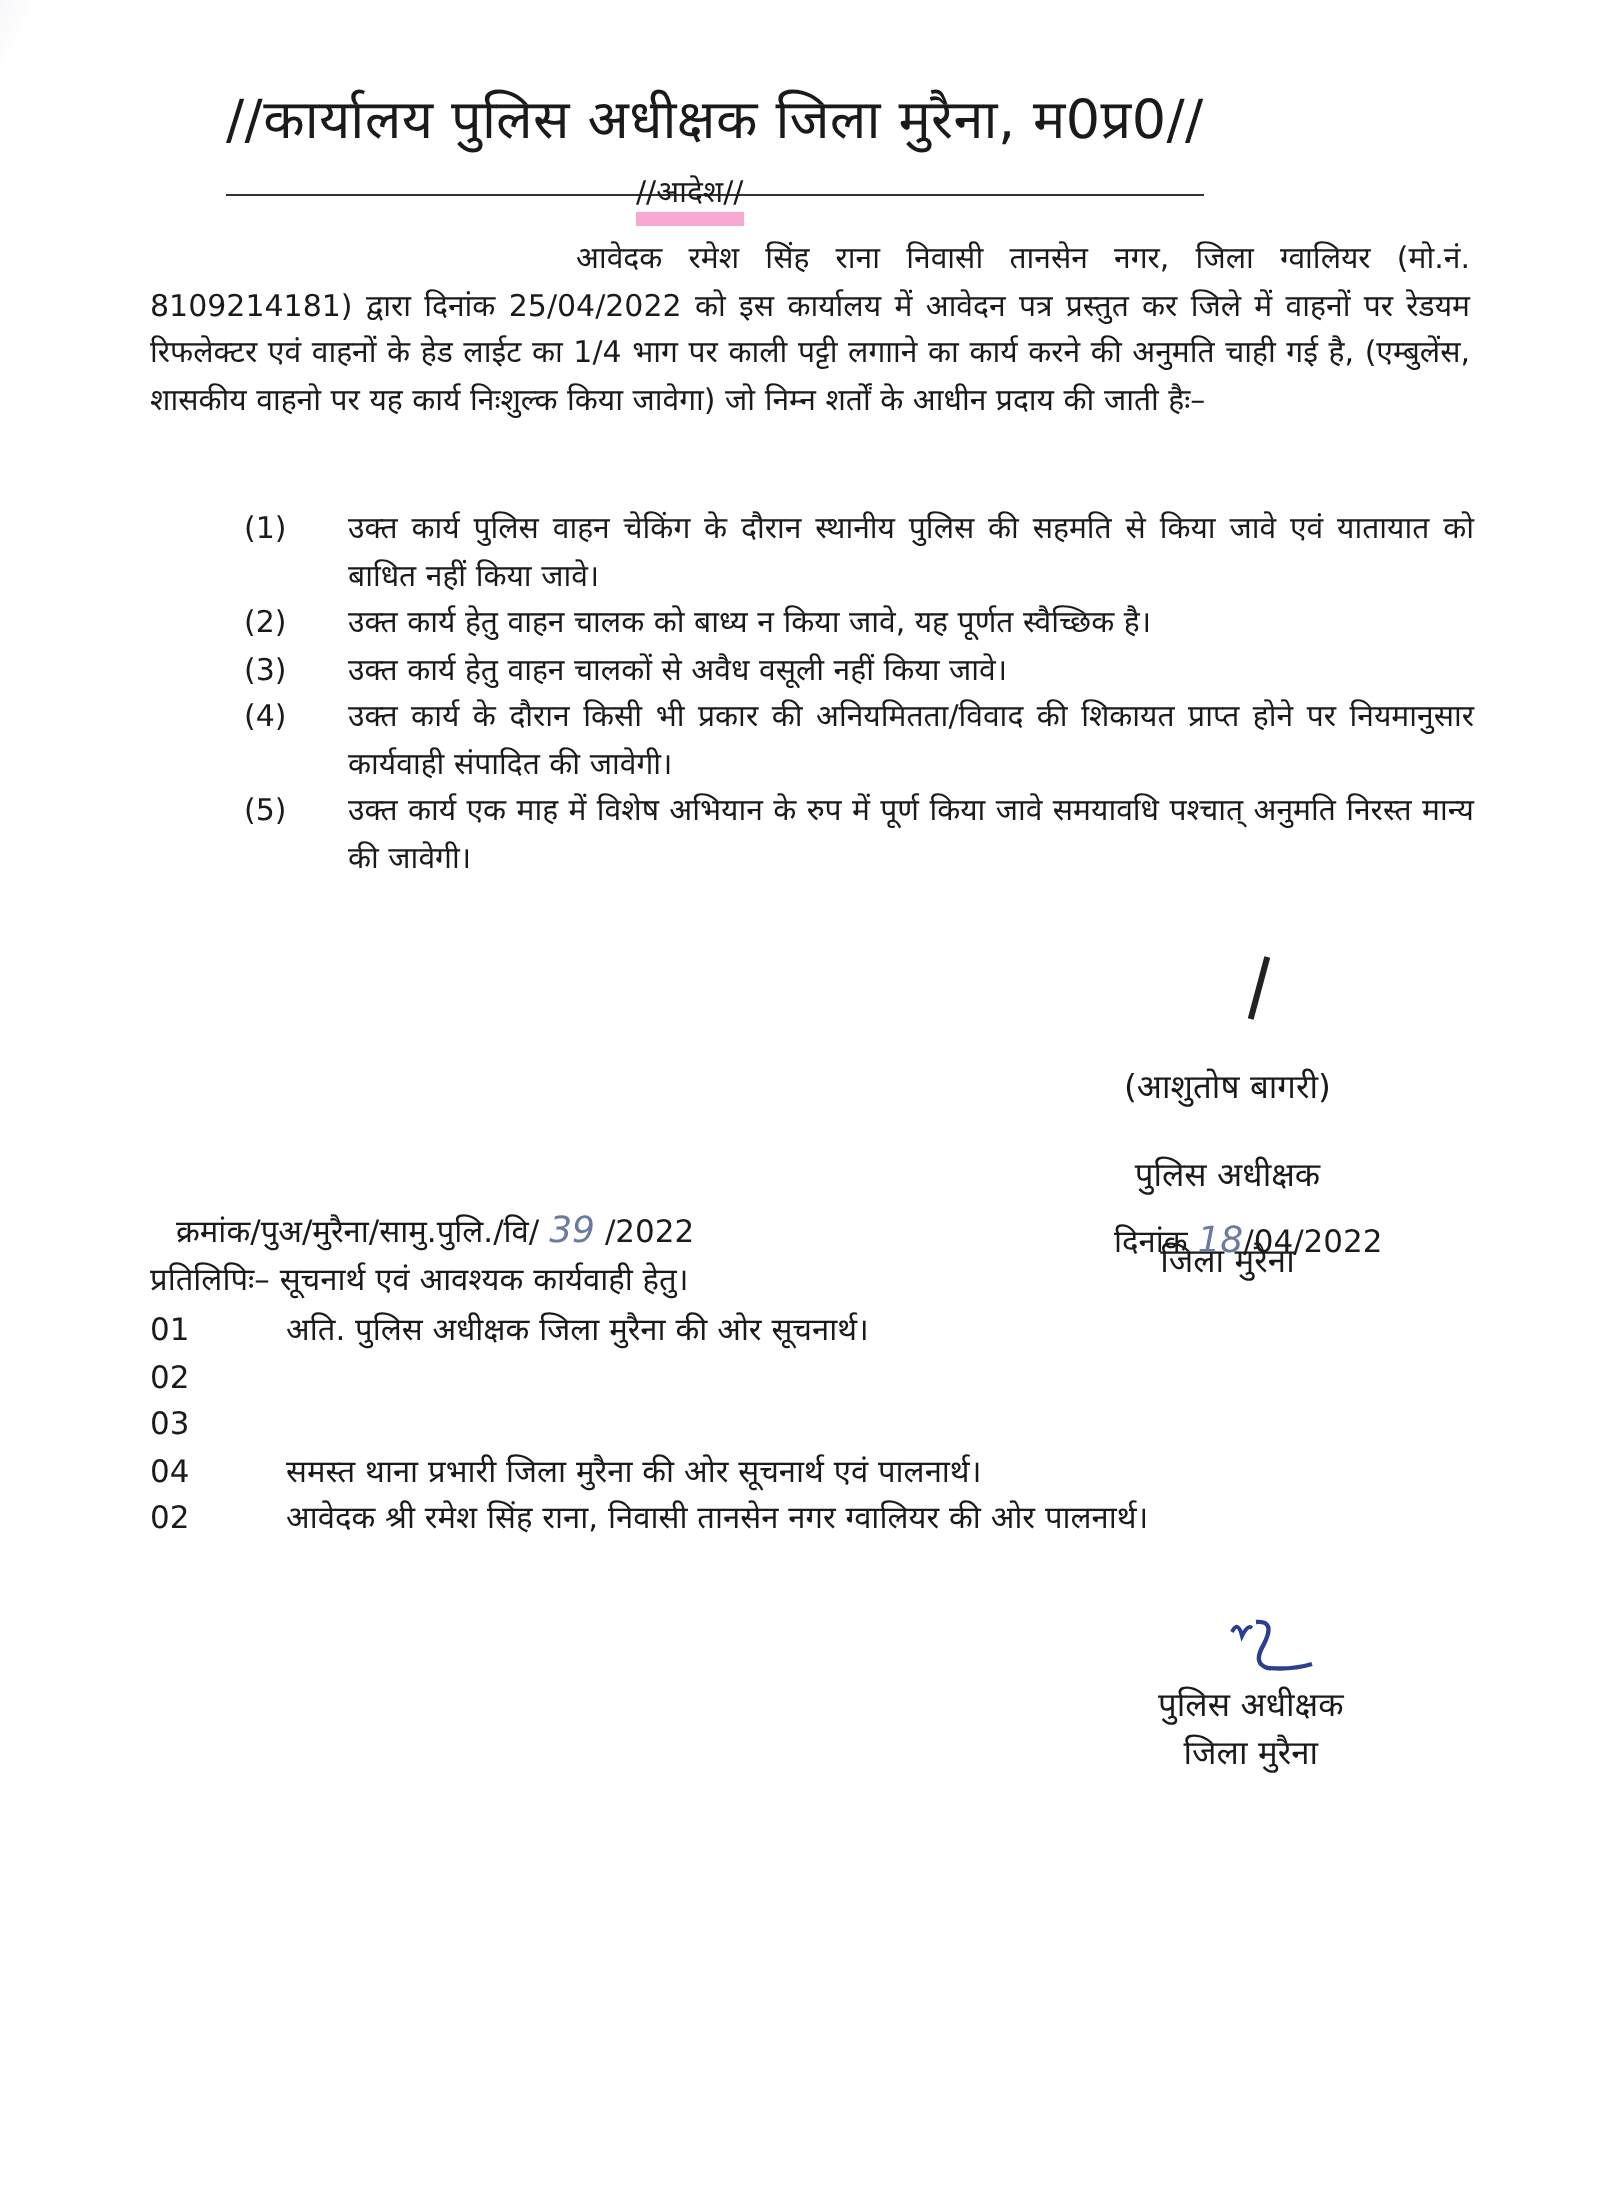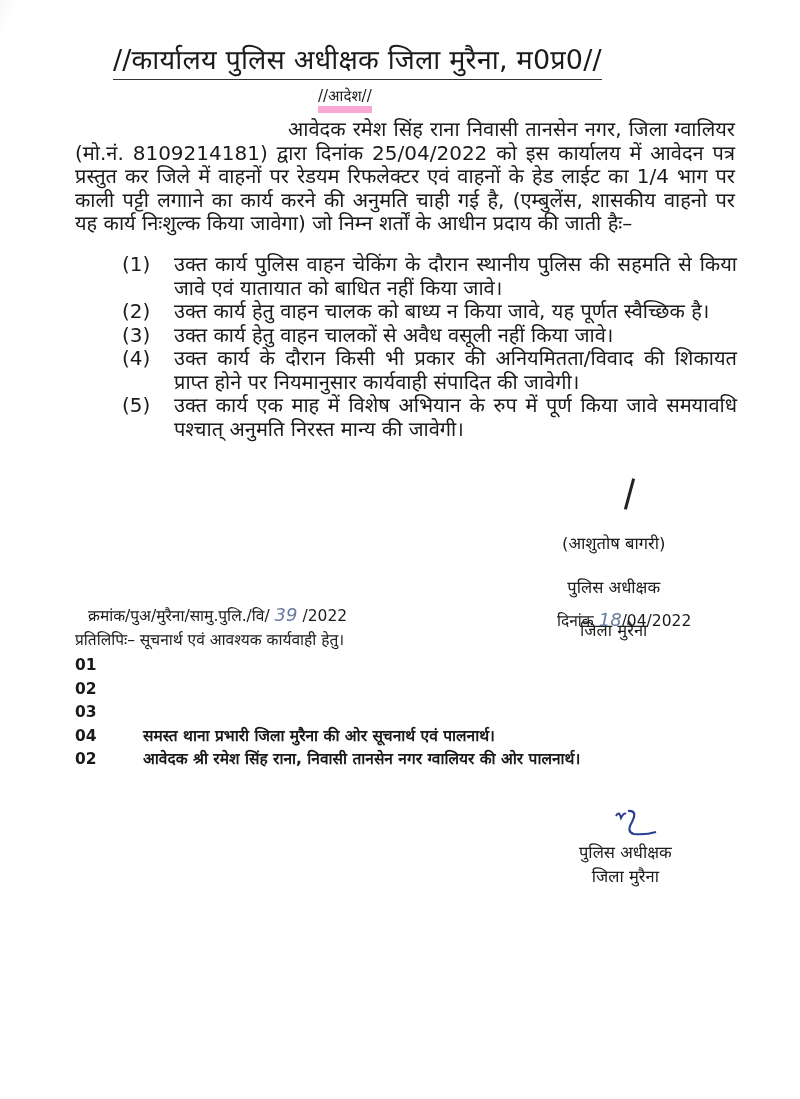--- a/index.html
+++ b/index.html
@@ -8,39 +8,39 @@
     font-family:"DejaVu Sans", "Liberation Sans", sans-serif; color:#1a1a1a;
   }
   .fold {
     position:absolute; left:-60px; top:-40px; width:90px; height:520px;
     transform:rotate(28deg); transform-origin:top left;
     background:linear-gradient(90deg, rgba(255,255,255,0) 0%, rgba(200,195,215,0.35) 45%, rgba(255,255,255,0) 100%);
   }
   .abs { position:absolute; white-space:nowrap; }
   .title {
     left:113px; top:40px; font-size:27px; letter-spacing:0.2px;
-    border-bottom:1.5px solid #333; padding-bottom:2px;
+    border-bottom:1.5px solid #333; padding-bottom:20px;
   }
   .subtitle { left:318px; top:85px; font-size:15px; border-bottom:7px solid #f9a8d4; padding-bottom:1px;}
-  .body-text { font-size:20px; line-height:23.5px; }
+  .body-text { font-size:15px; line-height:23.5px; }
   .para { left:75px; top:118px; width:660px; white-space:normal; text-align:justify; }
   .para .indent { display:inline-block; width:213px; }
   .conditions { left:122px; top:253px; width:615px; white-space:normal; }
   .cond { display:flex; margin-bottom:0px; }
   .cond .num { width:52px; flex:none; }
   .cond .txt { flex:1; text-align:justify; }
   .sig-mark { left:628px; top:478px; width:3px; height:32px; background:#222; transform:rotate(15deg); }
   .signature { left:562px; top:512px; font-size:16.5px; line-height:23.5px; text-align:center; }
   .signature div { text-align:center;margin-top:20px; }
   .ref { left:88px; top:604px; font-size:15.5px; }
   .handwritten { font-family:"DejaVu Sans", sans-serif; color:#6a7aa0; font-size:18px; font-style:italic; }
   .date { left:557px; top:609px; font-size:15.5px; }
   .copy-head { left:75px; top:628px; font-size:15.5px; }
   .copies { left:75px; top:654px; font-size:15.5px; line-height:23.6px; }
-  .copy-row { display:flex;font-weight:bold; }
+  .copy-row { display:flex; }
   .copy-row .num { width:68px; flex:none; }
   .sig2 { left:612px; top:808px; width:48px; height:32px; }
   .signature2 { left:579px; top:841px; font-size:16.5px; line-height:23.5px; text-align:center; }
 </style>
 </head>
 <body>
 
 <div class="fold"></div>
 
 <div class="abs title">//कार्यालय पुलिस अधीक्षक जिला मुरैना, म0प्र0//</div>
@@ -80,20 +80,21 @@
 
 <div class="abs ref"><span>क्रमांक/पुअ/मुरैना/सामु.पुलि./वि/</span> <span class="handwritten">39</span> <span>/2022</span></div>
 
 <div class="abs date"><span>दिनांक</span> <span class="handwritten">18</span><span>/04/2022</span></div>
 
 <div class="abs copy-head">प्रतिलिपिः– सूचनार्थ एवं आवश्यक कार्यवाही हेतु।</div>
 
 <div class="abs copies">
   <div class="copy-row">
       <span class="num">01</span>
+      <span>अति. पुलिस अधीक्षक जिला मुरैना की ओर सूचनार्थ।</span>
     </div>
   <div class="copy-row">
       <span class="num">02</span>
     </div>
   <div class="copy-row">
       <span class="num">03</span>
     </div>
   <div class="copy-row">
       <span class="num">04</span>
       <span> समस्त थाना प्रभारी जिला मुरैना की ओर सूचनार्थ एवं पालनार्थ।</span>

